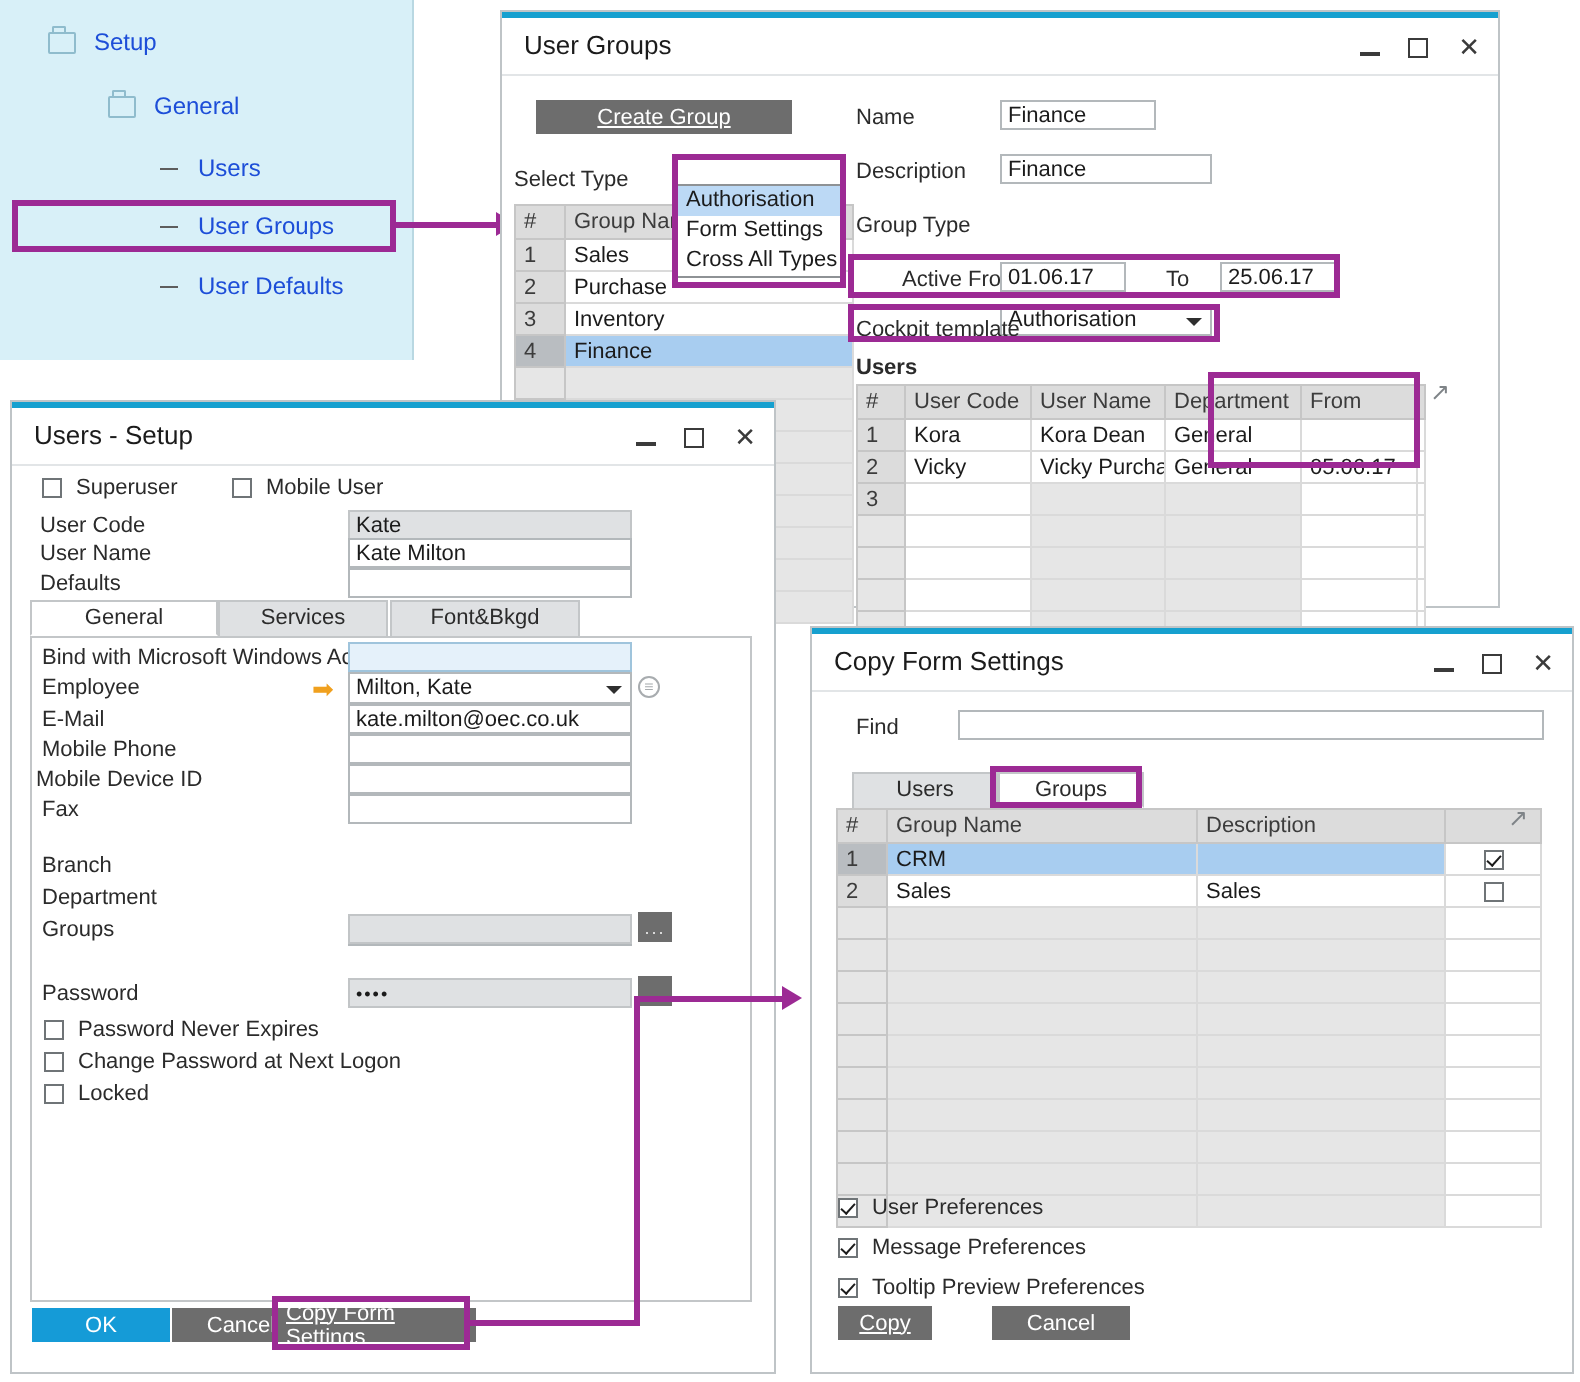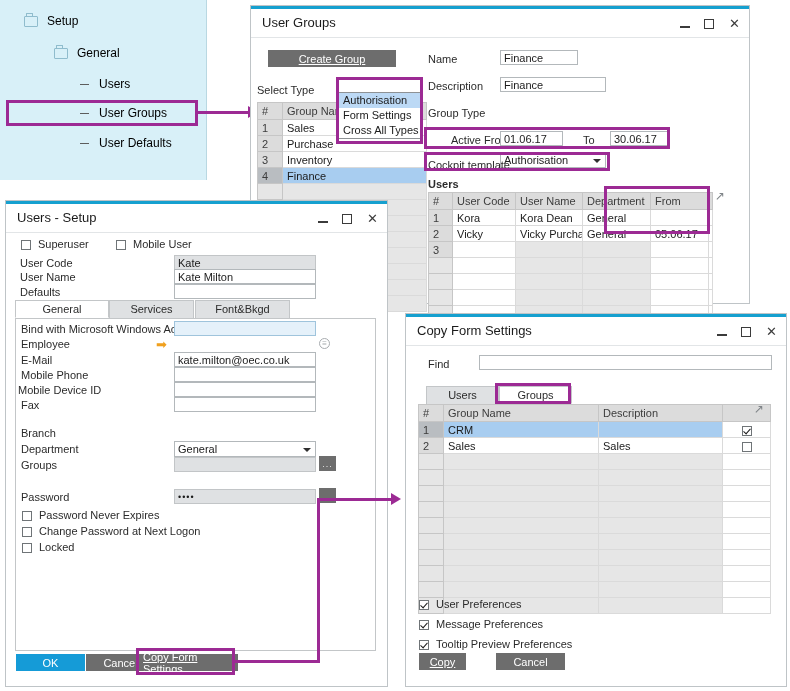--- a/index.html
+++ b/index.html
@@ -11,21 +11,21 @@
     -webkit-font-smoothing:antialiased;
   }
   .abs{position:absolute;}
 
   
   #menu-tree{
     left:0;top:0;width:206px;height:180px;
     background:#d8f0f8;
     border-right:1px solid #b9d8e2;
   }
-  .tree-row{position:absolute;height:22px;line-height:22px;white-space:nowrap;color:#000000;font-size:12px;}
+  .tree-row{position:absolute;height:22px;line-height:22px;white-space:nowrap;color:#1d4ed8;font-size:12px;}
   .folder-ico{
     display:inline-block;width:12px;height:9px;position:relative;margin-right:9px;
     border:1.4px solid #8fbccd;border-radius:1px;vertical-align:middle;
   }
   .folder-ico:before{
     content:"";position:absolute;left:1px;top:-4px;width:5px;height:3px;
     border:1.4px solid #8fbccd;border-bottom:none;border-radius:1px 1px 0 0;
   }
   .dash-ico{display:inline-block;width:9px;height:0;border-top:1.6px solid #5d5d5d;margin-right:10px;vertical-align:middle;}
 
@@ -248,21 +248,21 @@
 
   <div class="lbl abs" style="left:177px;top:101px;">Group Type</div>
   <div class="sel abs" style="left:249px;top:98px;width:106px;">
     <span>Authorisation</span>
     <span class="caret"></span>
   </div>
 
   <div class="lbl abs" style="left:187px;top:128px;padding-left:13px;">Active From</div>
   <div class="inp abs" style="left:249px;top:125px;width:63px;">01.06.17</div>
   <div class="lbl abs" style="left:332px;top:128px;">To</div>
-  <div class="inp abs" style="left:359px;top:125px;width:59px;">30.06.17</div>
+  <div class="inp abs" style="left:359px;top:125px;width:59px;">25.06.17</div>
 
   <div class="lbl abs" style="left:177px;top:153px;">Cockpit template</div>
   <div class="sel abs" style="left:249px;top:150px;width:105px;">
     <span>Finance</span>
     <span class="caret"></span>
   </div>
 
   <div class="lbl abs" style="left:177px;top:172px;font-weight:bold;">Users</div>
   <div class="abs" style="left:177px;top:186px;width:285px;">
     <table class="grid" style="width:285px;">
@@ -390,20 +390,24 @@
     <div class="tab" style="left:94px;width:85px;">Services</div>
     <div class="tab" style="left:180px;width:95px;">Font&amp;Bkgd</div>
   </div>
 
   <div class="tabpanel" style="left:9px;top:117px;width:361px;height:333px;">
     <div class="lbl abs" style="left:5px;top:4px;">Bind with Microsoft Windows Account</div>
     <div class="inp bluetint abs" style="left:158px;top:2px;width:142px;"></div>
 
     <div class="lbl abs" style="left:5px;top:19px;">Employee</div>
     <span class="orange-arrow" style="left:140px;top:19px;">➡</span>
+    <div class="sel abs" style="left:158px;top:17px;width:142px;">
+      <span>Milton, Kate</span>
+      <span class="caret"></span>
+    </div>
     <div class="circ-ico" style="left:303px;top:19px;">≡</div>
 
     <div class="lbl abs" style="left:5px;top:35px;">E-Mail</div>
     <div class="inp abs" style="left:158px;top:33px;width:142px;">kate.milton@oec.co.uk</div>
 
     <div class="lbl abs" style="left:5px;top:50px;">Mobile Phone</div>
     <div class="inp abs" style="left:158px;top:48px;width:142px;"></div>
 
     <div class="lbl abs" style="left:2px;top:65px;">Mobile Device ID</div>
     <div class="inp abs" style="left:158px;top:63px;width:142px;"></div>

